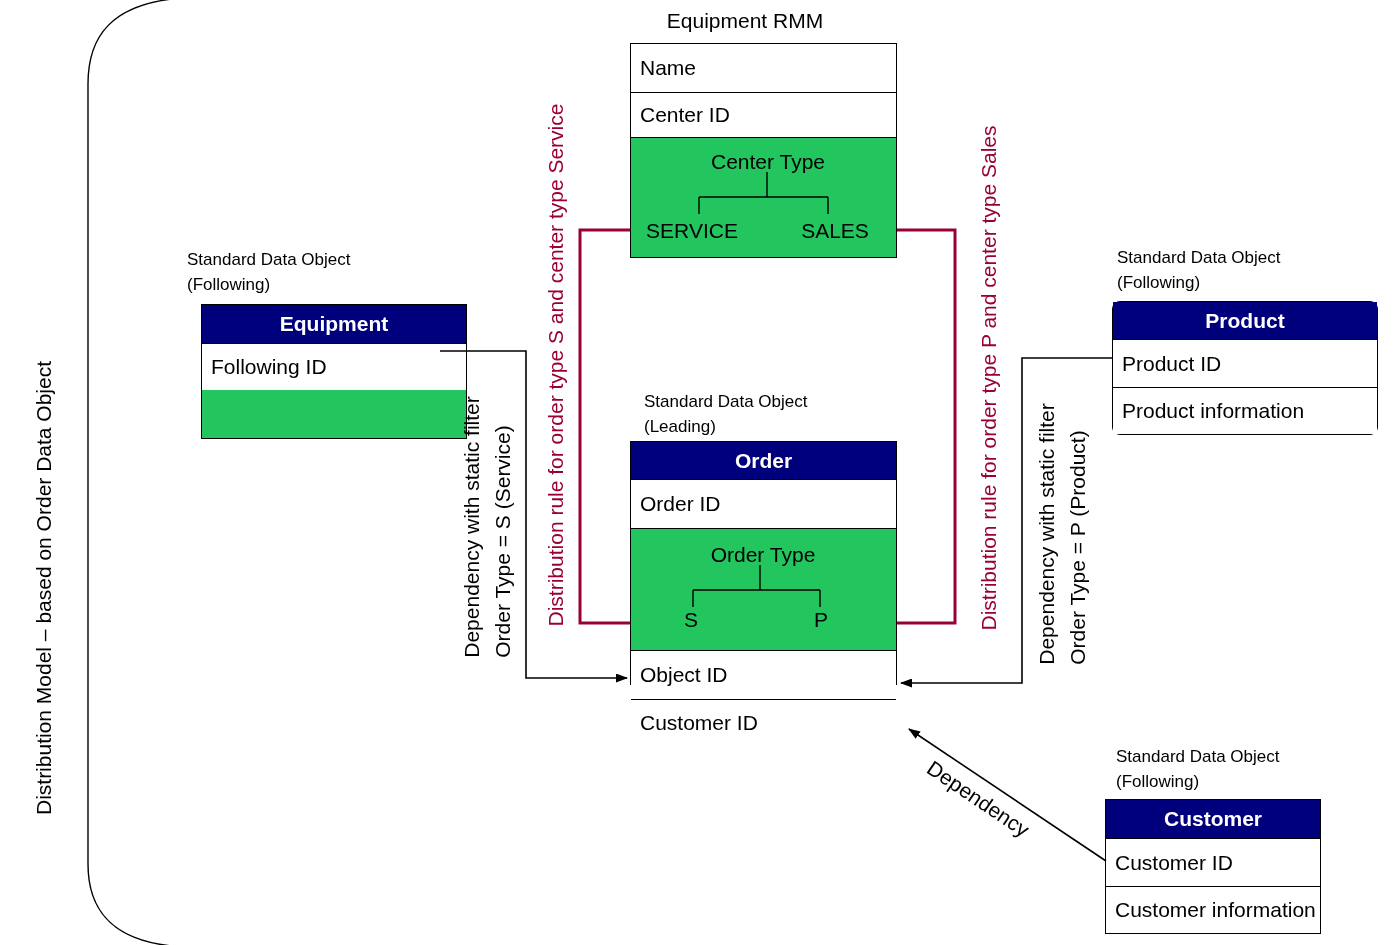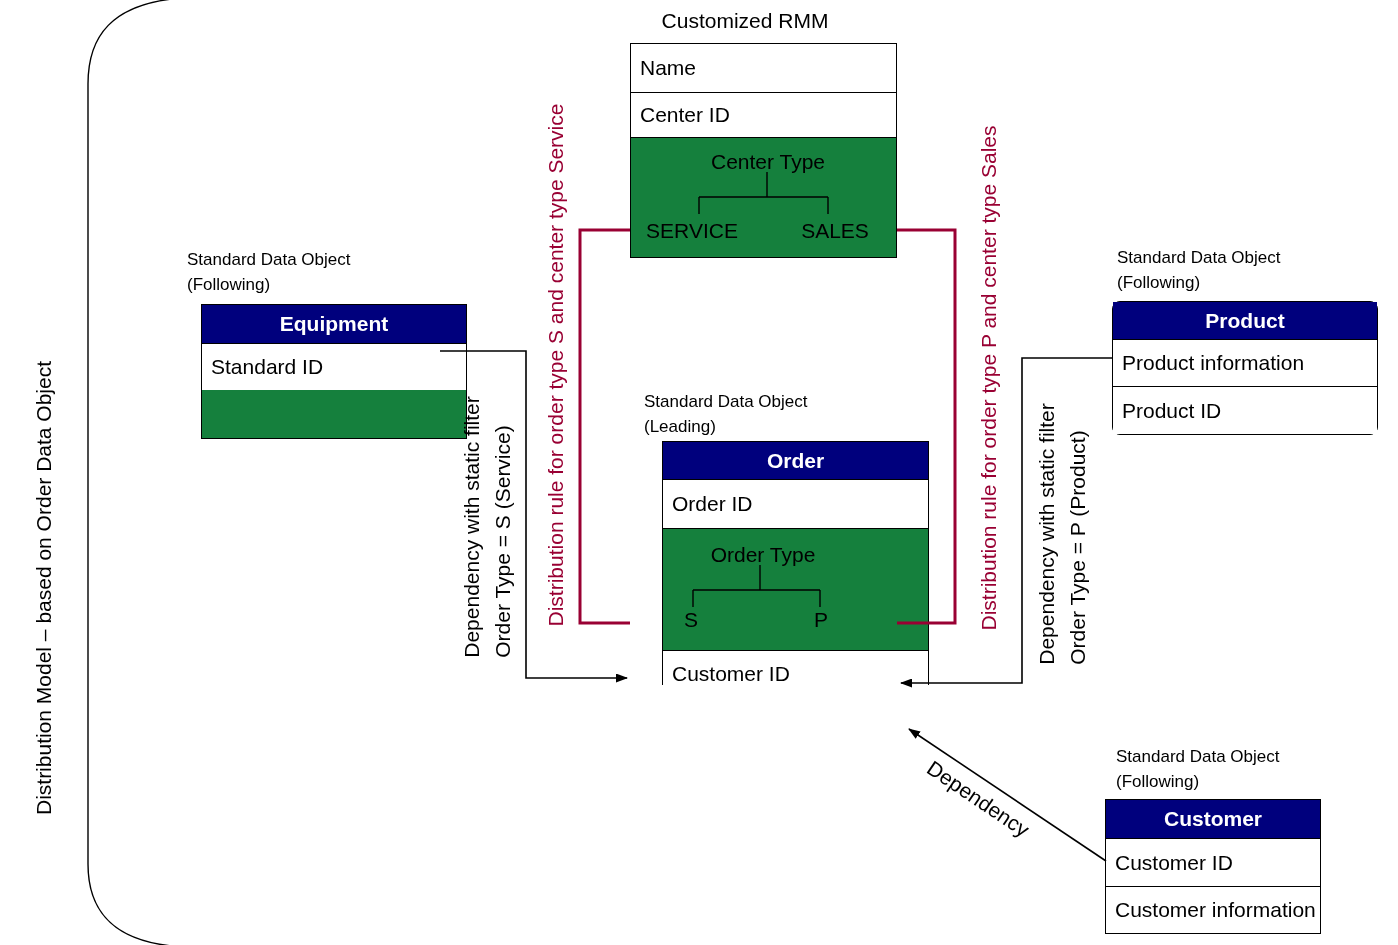--- a/index.html
+++ b/index.html
@@ -1,79 +1,80 @@
 <!DOCTYPE html>
 <html><head>
 <meta charset="utf-8">
 <style>
   html,body{margin:0;padding:0;background:#ffffff;}
   #canvas{position:relative;width:1398px;height:945px;background:#ffffff;overflow:hidden;
           font-family:"Liberation Sans","DejaVu Sans",sans-serif;color:#000;}
-  .ebox{position:absolute;border:1px solid #000;background:#15803d;box-sizing:border-box;}
+  .ebox{position:absolute;border:1px solid #000;background:#22c55e;box-sizing:border-box;}
   .ehead{display:flex;align-items:center;justify-content:center;background:#00007D;color:#fff;
          font-weight:bold;font-size:21px;box-sizing:border-box;}
   .erow{display:flex;align-items:center;padding-left:9px;font-size:21px;
         border-top:1px solid #000;box-sizing:border-box;background:#fff;}
   .erow.first{border-top:none;}
   .esec{border-top:1px solid #000;box-sizing:border-box;}
   .caption{position:absolute;font-size:17px;line-height:25px;}
   .tlabel{position:absolute;transform:translateX(-50%);font-size:21px;white-space:nowrap;}
   .vtext{position:absolute;white-space:nowrap;transform:translate(-50%,-50%) rotate(-90deg);font-size:21px;}
   .vblock{position:absolute;transform:translate(-50%,-50%) rotate(-90deg);font-size:21px;line-height:31px;
           white-space:nowrap;text-align:left;}
   .red{color:#990033;}
   .diag{position:absolute;transform:translate(-50%,-50%) rotate(34deg);font-size:21px;white-space:nowrap;}
   svg.overlay{position:absolute;left:0;top:0;pointer-events:none;}
 </style>
 </head>
 <body>
 
 <div id="canvas">
 
-  <div class="tlabel" style="left:745px;top:9px;font-size:21px;">Customized RMM</div>
+  <div class="tlabel" style="left:745px;top:9px;font-size:21px;">Equipment RMM</div>
   <div class="ebox" style="left:630px;top:43px;width:267px;height:215px;">
     <div class="erow first" style="height:48px;">Name</div>
     <div class="erow" style="height:45px;">Center ID</div>
     <div class="esec" style="height:120px;"></div>
   </div>
   <div class="tlabel" style="left:768px;top:150px;">Center Type</div>
   <div class="tlabel" style="left:692px;top:219px;">SERVICE</div>
   <div class="tlabel" style="left:835px;top:219px;">SALES</div>
 
   <div class="caption" style="left:187px;top:247px;">
     <div>Standard Data Object</div>
     <div>(Following)</div>
   </div>
   <div class="ebox" style="left:173px;top:304px;width:266px;height:135px;margin-left:28px;">
     <div class="ehead" style="height:38px;">Equipment</div>
-    <div class="erow" style="height:47px;">Standard ID</div>
+    <div class="erow" style="height:47px;">Following ID</div>
   </div>
 
   <div class="caption" style="left:644px;top:389px;">
     <div>Standard Data Object</div>
     <div>(Leading)</div>
   </div>
-  <div class="ebox" style="left:662px;top:441px;width:267px;height:244px;text-align:right;">
+  <div class="ebox" style="left:630px;top:441px;width:267px;height:244px;text-align:right;">
     <div class="ehead" style="height:37px;">Order</div>
     <div class="erow" style="height:49px;">Order ID</div>
     <div class="esec" style="height:122px;"></div>
+    <div class="erow" style="height:49px;">Object ID</div>
     <div class="erow" style="height:47px;">Customer ID</div>
   </div>
   <div class="tlabel" style="left:763px;top:543px;">Order Type</div>
   <div class="tlabel" style="left:691px;top:608px;">S</div>
   <div class="tlabel" style="left:821px;top:608px;">P</div>
 
   <div class="caption" style="left:1117px;top:245px;">
     <div>Standard Data Object</div>
     <div>(Following)</div>
   </div>
   <div class="ebox" style="left:1112px;top:301px;width:266px;height:134px;border-radius:8px;">
     <div class="ehead" style="height:37px;">Product</div>
+    <div class="erow" style="height:48px;">Product ID</div>
     <div class="erow" style="height:47px;">Product information</div>
-    <div class="erow" style="height:48px;">Product ID</div>
   </div>
 
   <div class="caption" style="left:1116px;top:744px;">
     <div>Standard Data Object</div>
     <div>(Following)</div>
   </div>
   <div class="ebox" style="left:1105px;top:799px;width:216px;height:135px;">
     <div class="ehead" style="height:38px;">Customer</div>
     <div class="erow" style="height:48px;">Customer ID</div>
     <div class="erow" style="height:47px;text-align:right;">Customer information</div>

